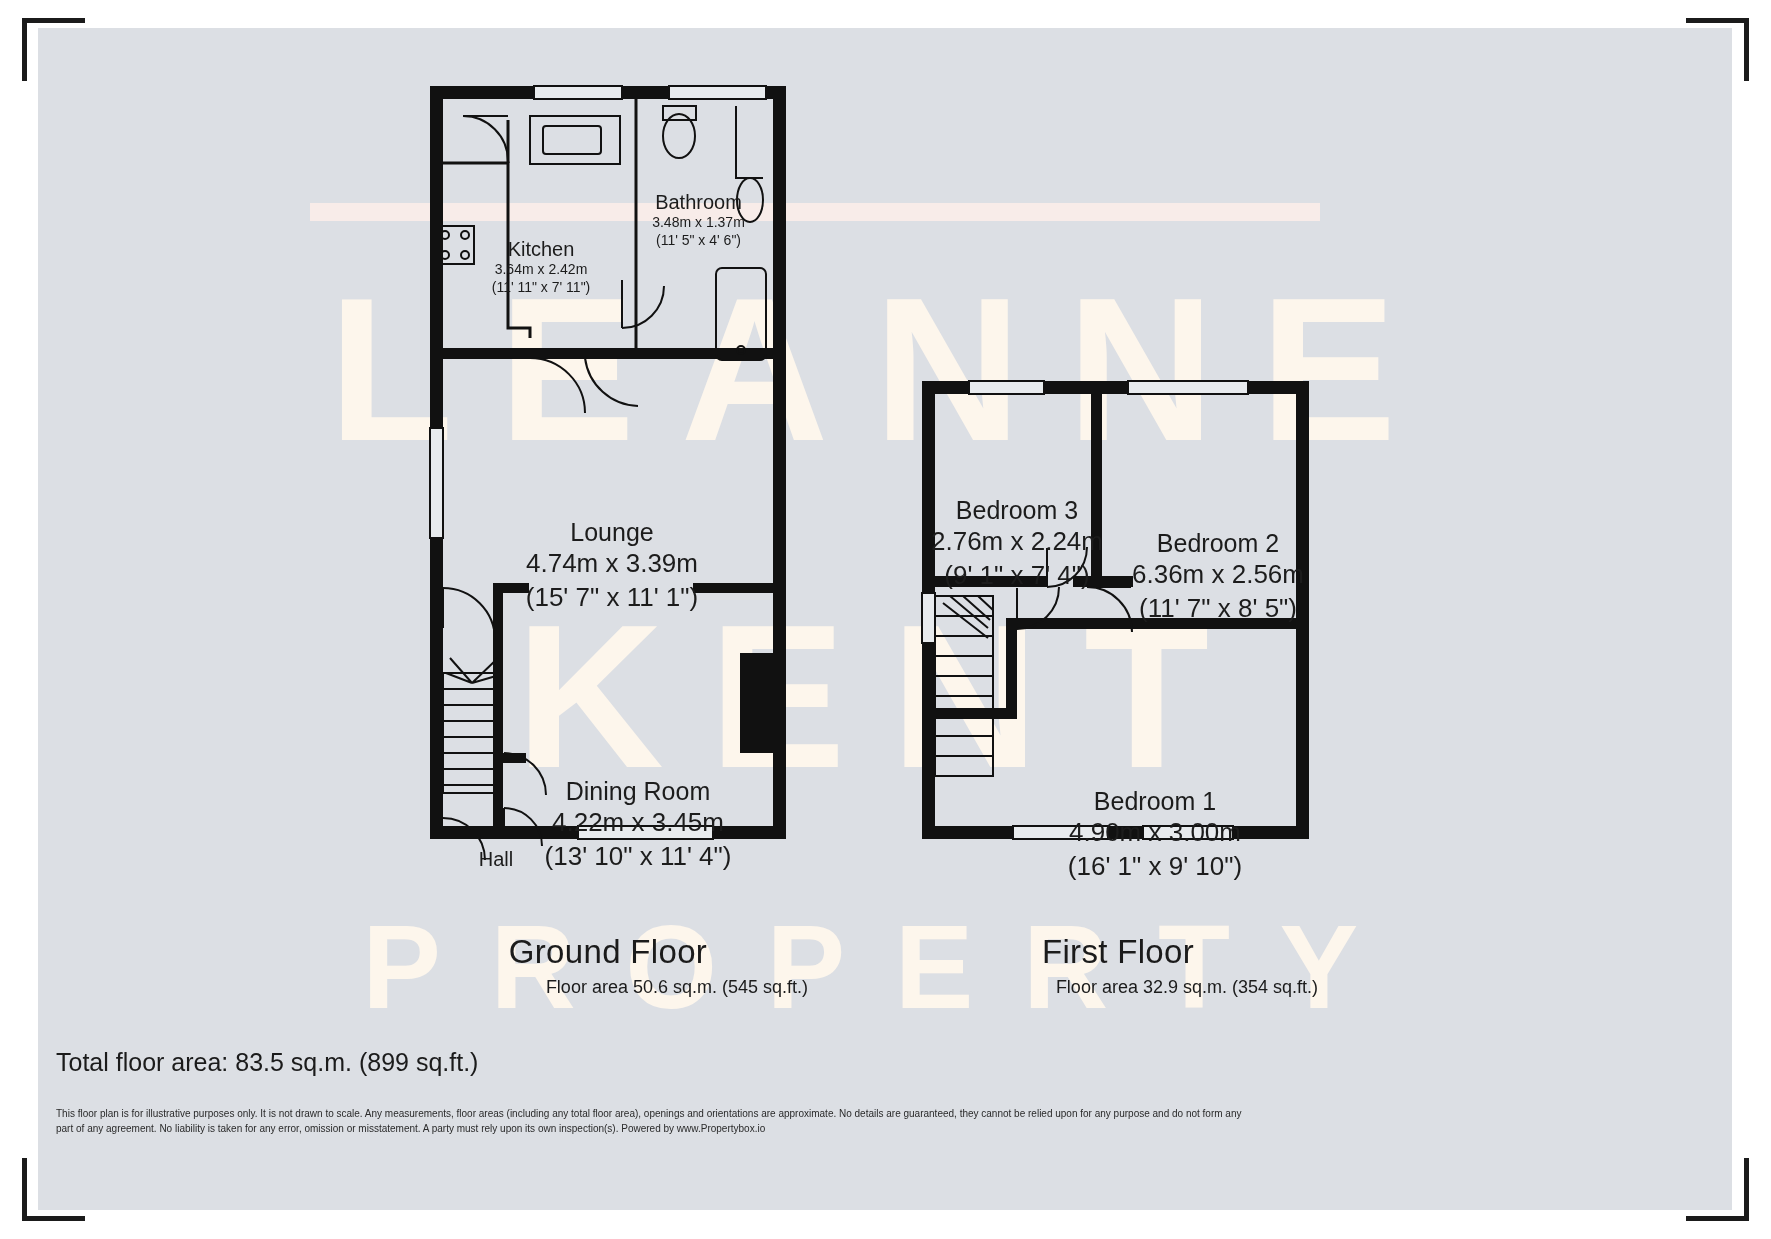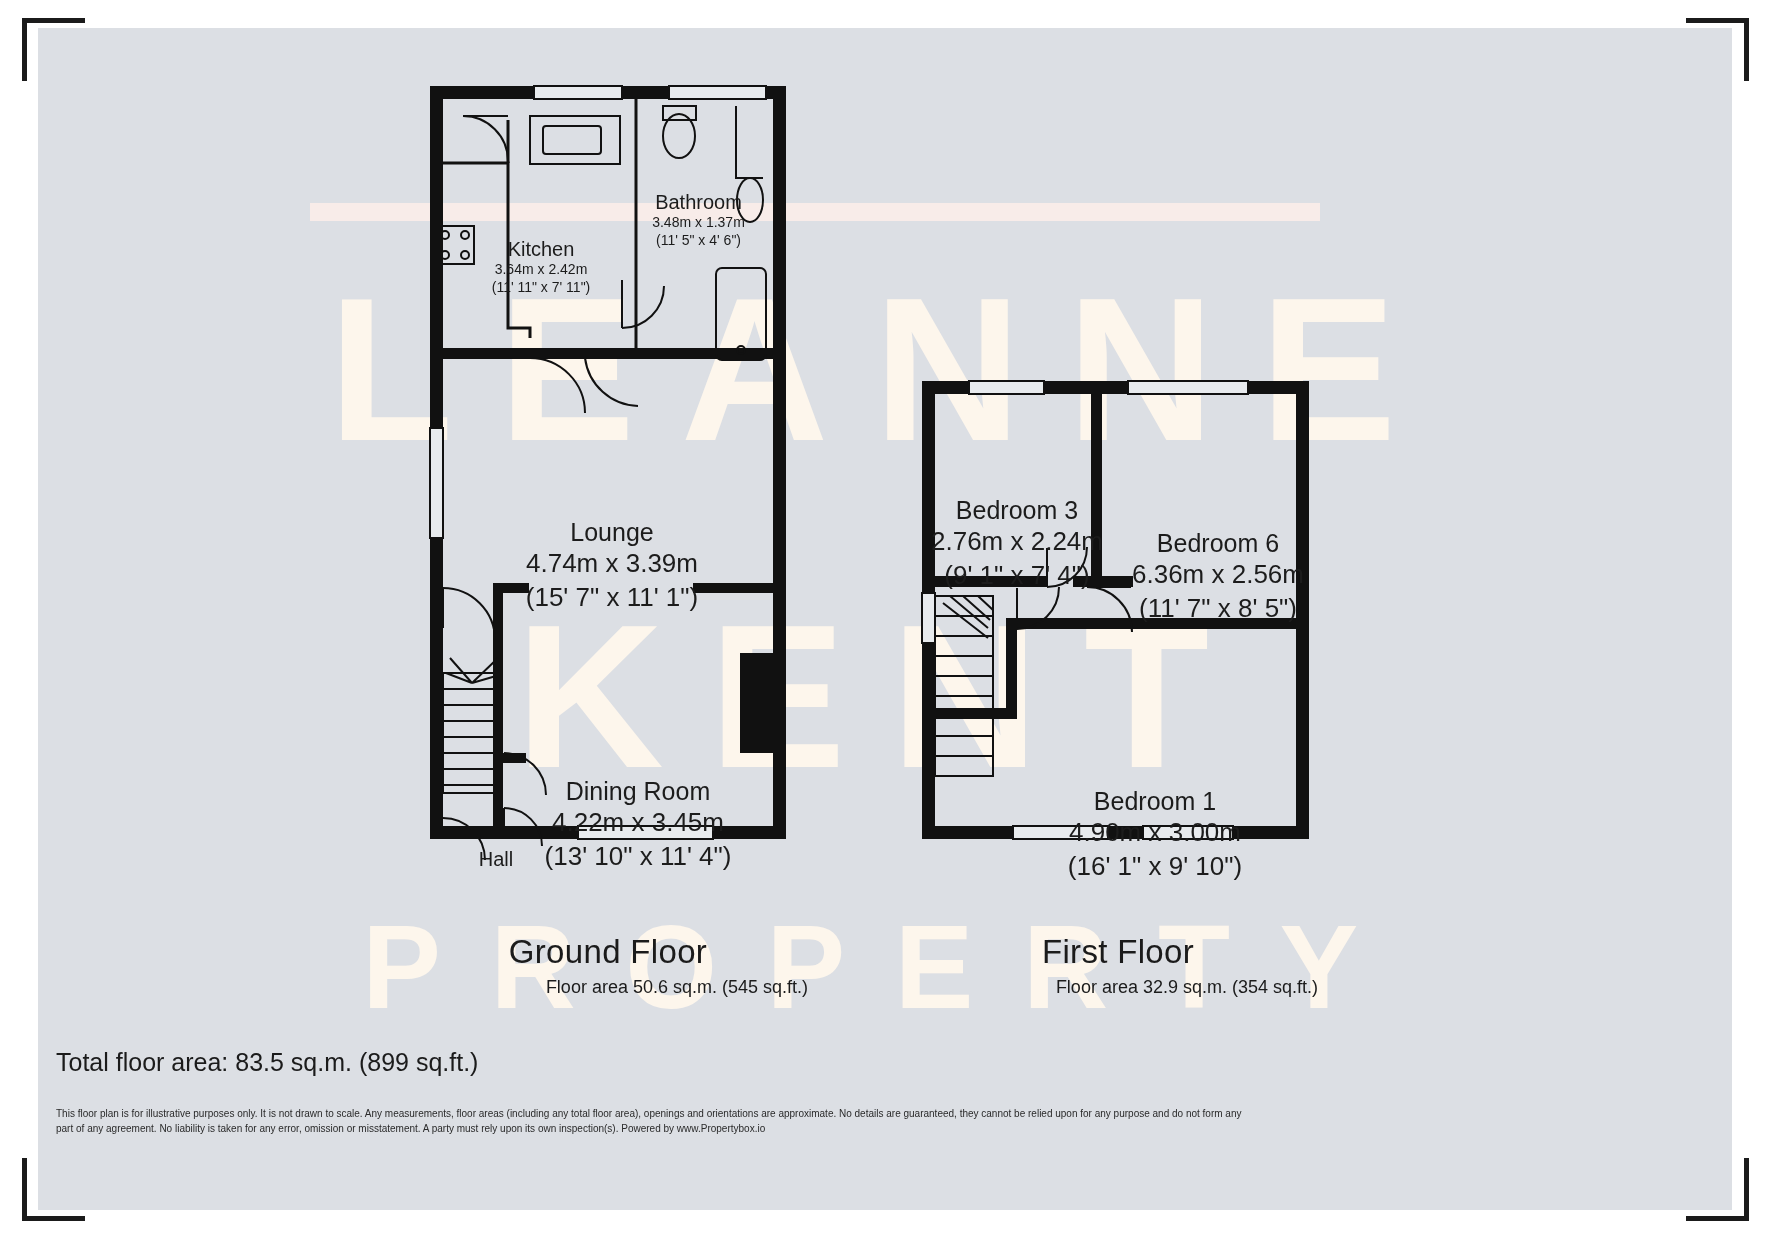--- a/index.html
+++ b/index.html
@@ -229,21 +229,21 @@
       <div class="name">Hall</div>
     </div>
 
     <div class="lbl big" style="left:862px; top:468px; width:234px;">
       <div class="name">Bedroom 3</div>
       <div class="dim">2.76m x 2.24m</div>
       <div class="dim">(9' 1" x 7' 4")</div>
     </div>
 
     <div class="lbl big" style="left:1063px; top:501px; width:234px;">
-      <div class="name">Bedroom 6</div>
+      <div class="name">Bedroom 2</div>
       <div class="dim">6.36m x 2.56m</div>
       <div class="dim">(11' 7" x 8' 5")</div>
     </div>
 
     <div class="lbl big" style="left:1000px; top:759px; width:234px;">
       <div class="name">Bedroom 1</div>
       <div class="dim">4.90m x 3.00m</div>
       <div class="dim">(16' 1" x 9' 10")</div>
     </div>
 

